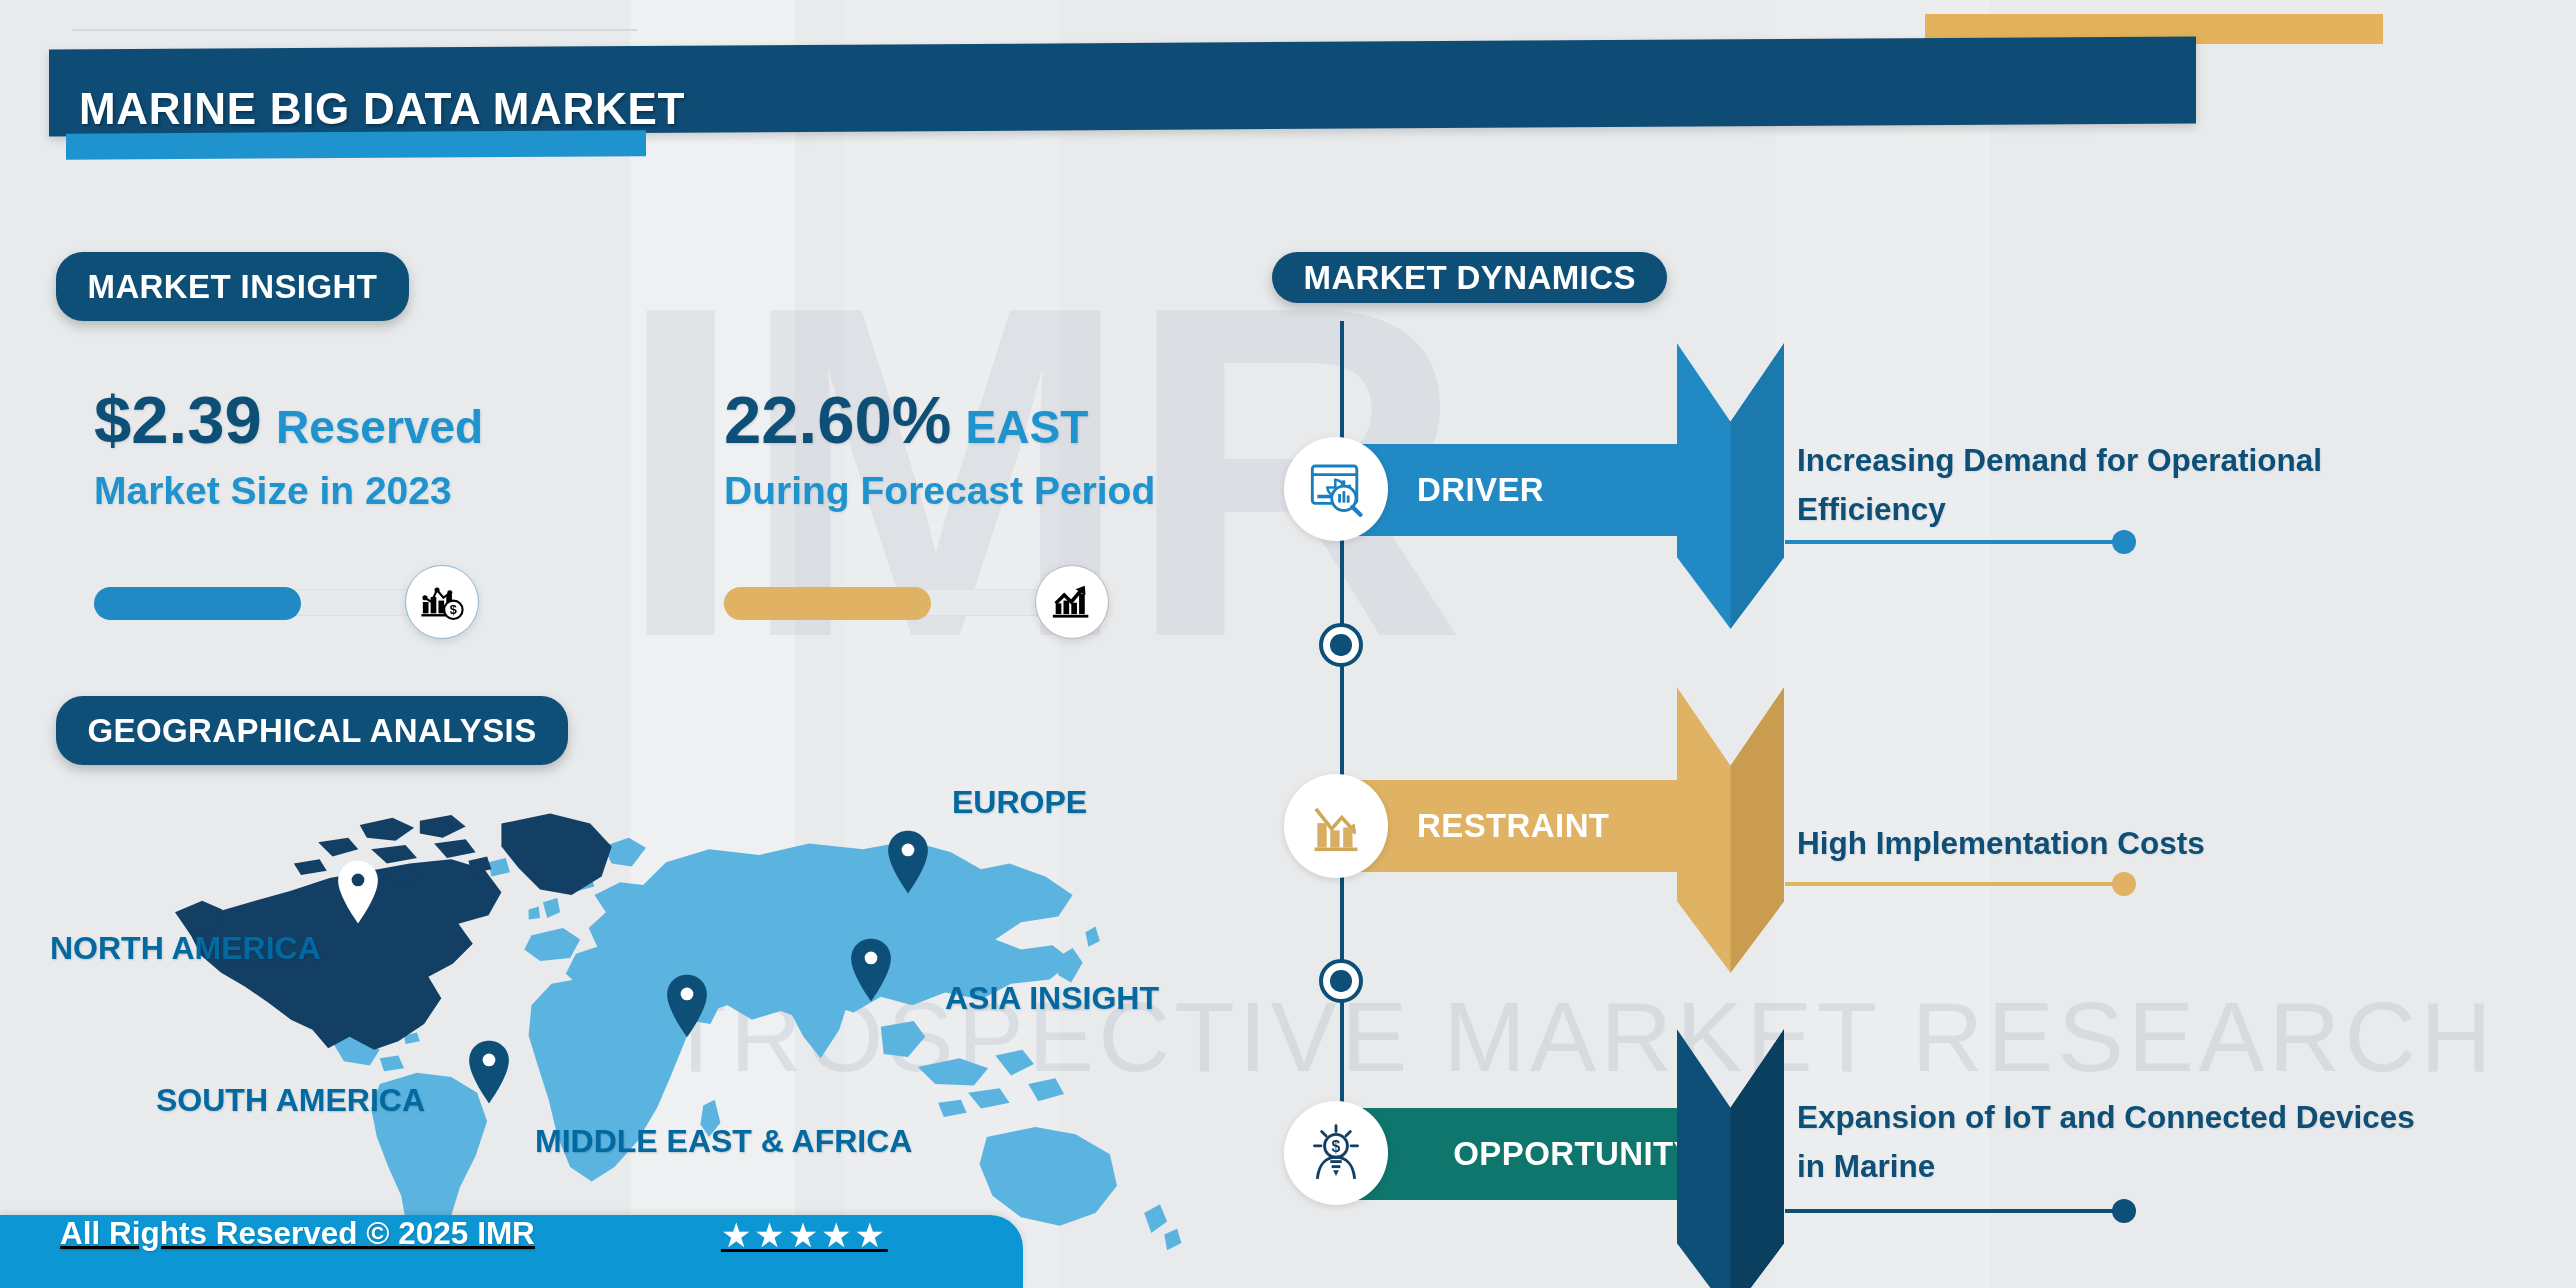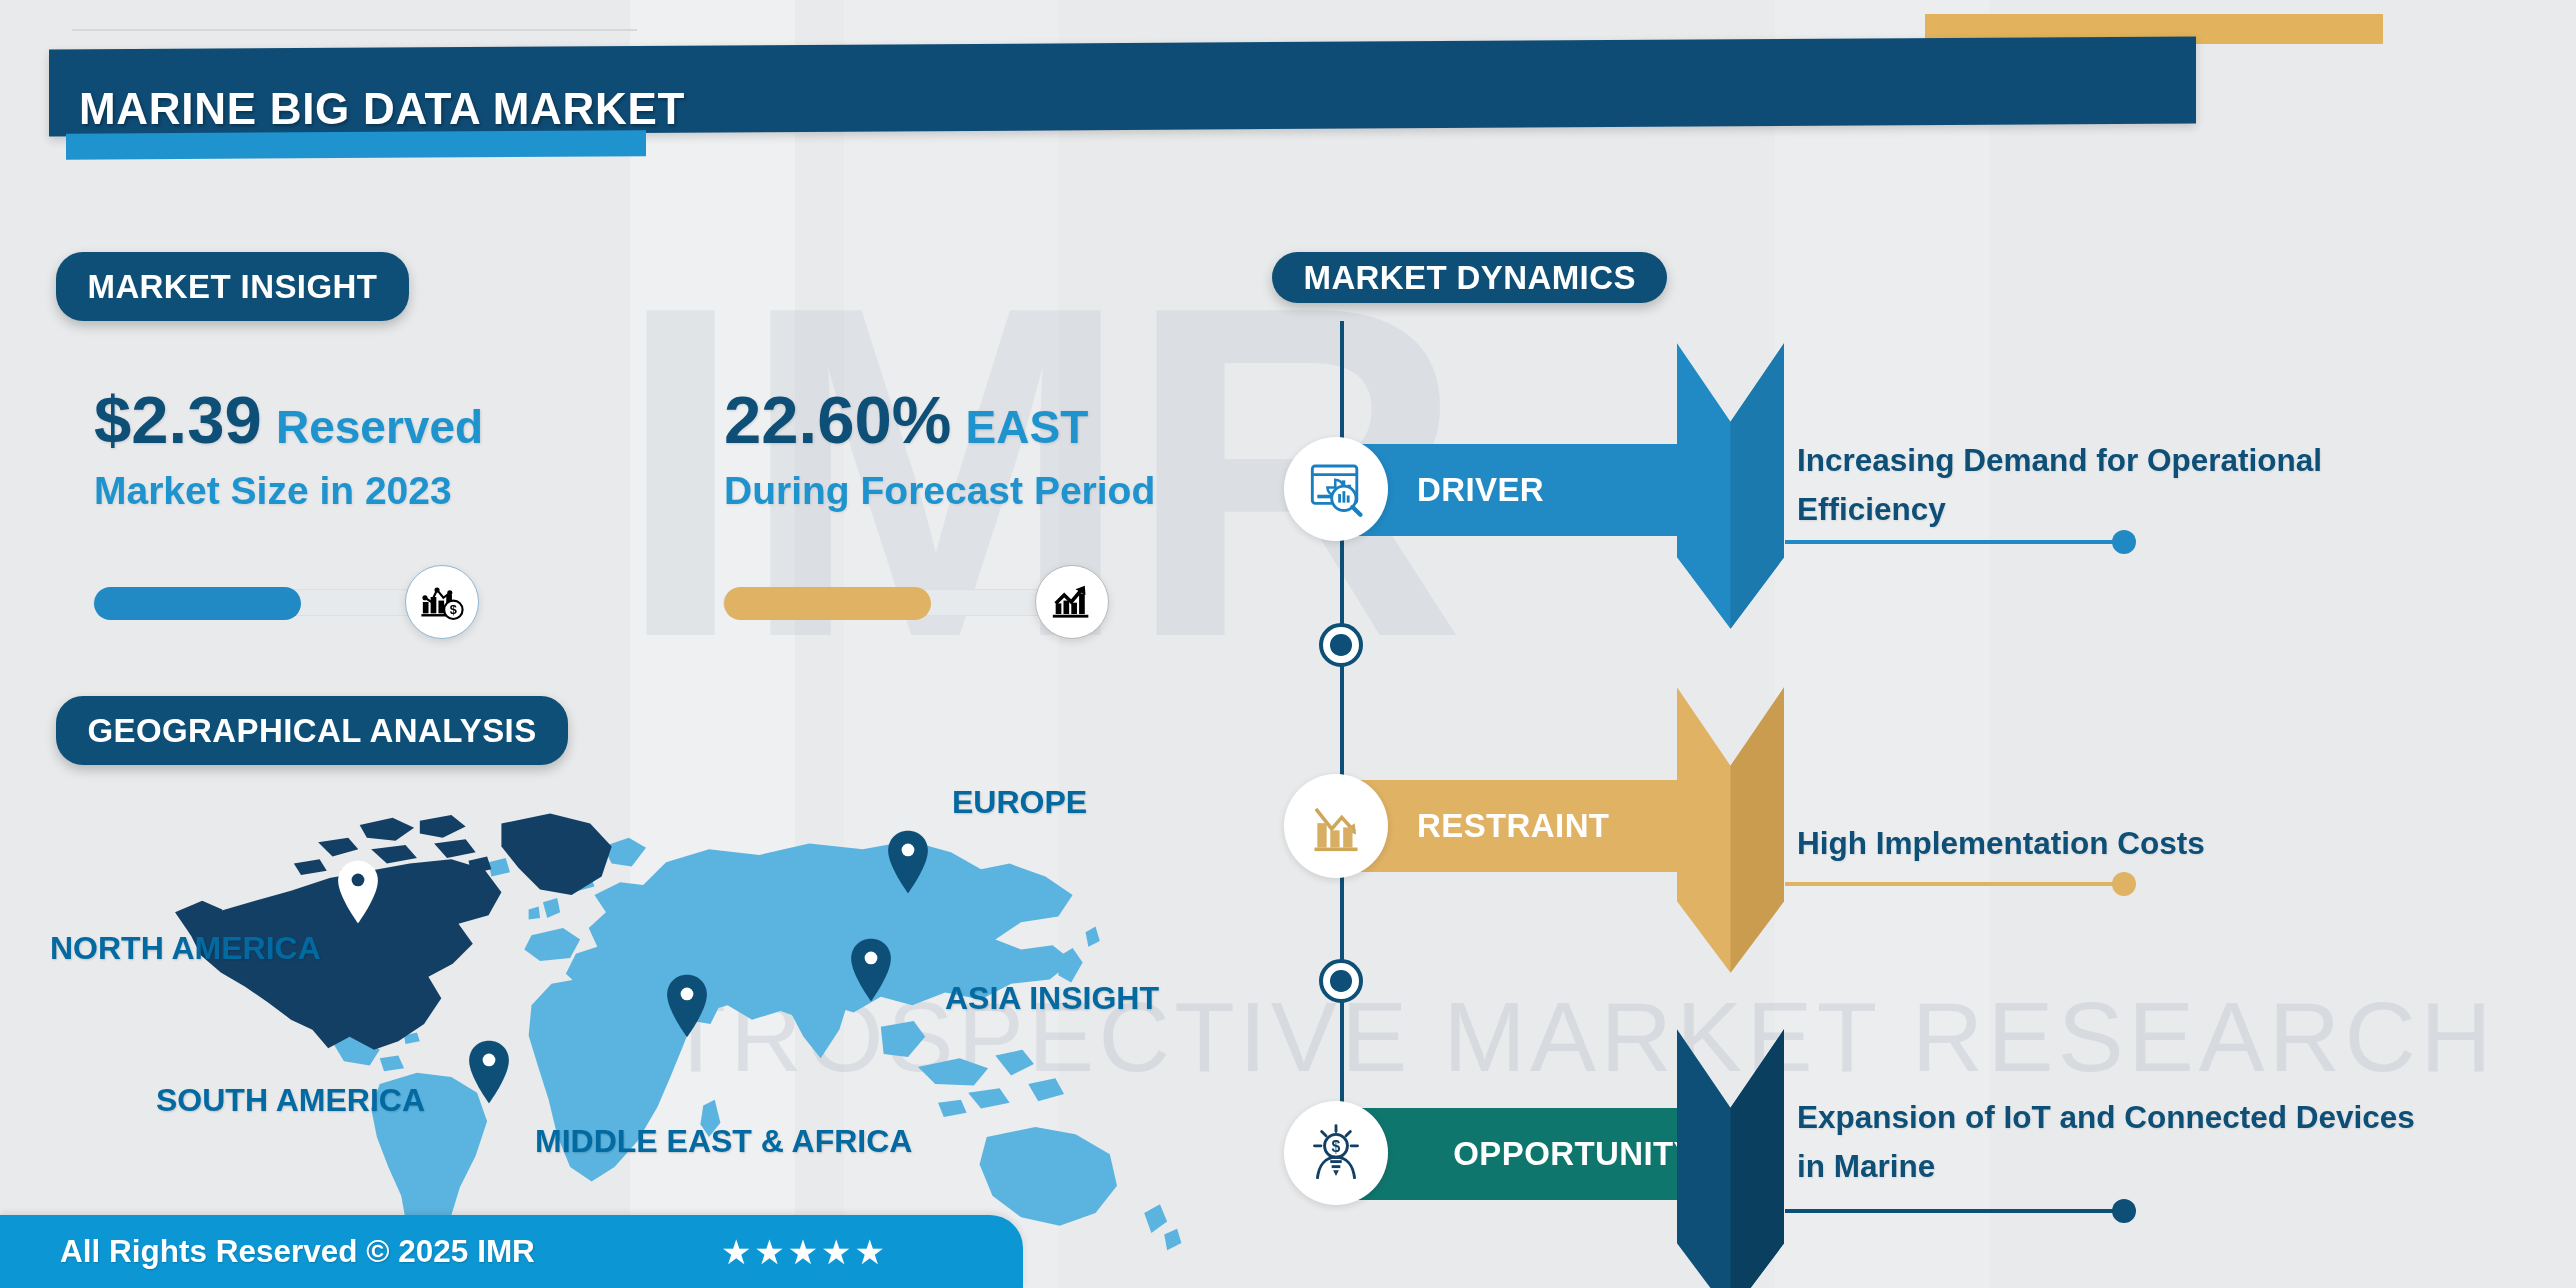--- a/index.html
+++ b/index.html
@@ -161,22 +161,23 @@
     text-shadow:0.7px 1.4px 2.1px rgba(0,0,0,.10);
   }
   .dyn-leader { position:absolute; height:4.3px; }
   .dyn-dot { position:absolute; width:24px; height:24px; border-radius:50%; }
 
   
   .footer {
     position:absolute; left:0; top:1215px; width:1023px; height:73px;
     background:#0c97d4;
     border-radius:0 33px 0 0;
-    display:flex; align-items:center;
+    display:flex; align-items:flex-start;
     box-shadow:0 -1.4px 7.2px rgba(0,0,0,.10);
+    text-decoration:underline;
   }
   .footer .txt {
     margin-left:60px; color:#fff; font-size:31.5px; font-weight:bold;
     white-space:nowrap; text-shadow:0.7px 1.4px 2.1px rgba(0,0,0,.20);
   }
   .footer .stars {
     margin-left:186px; color:#fff; font-size:34px; letter-spacing:2.9px;
   }
 </style>
 </head>

